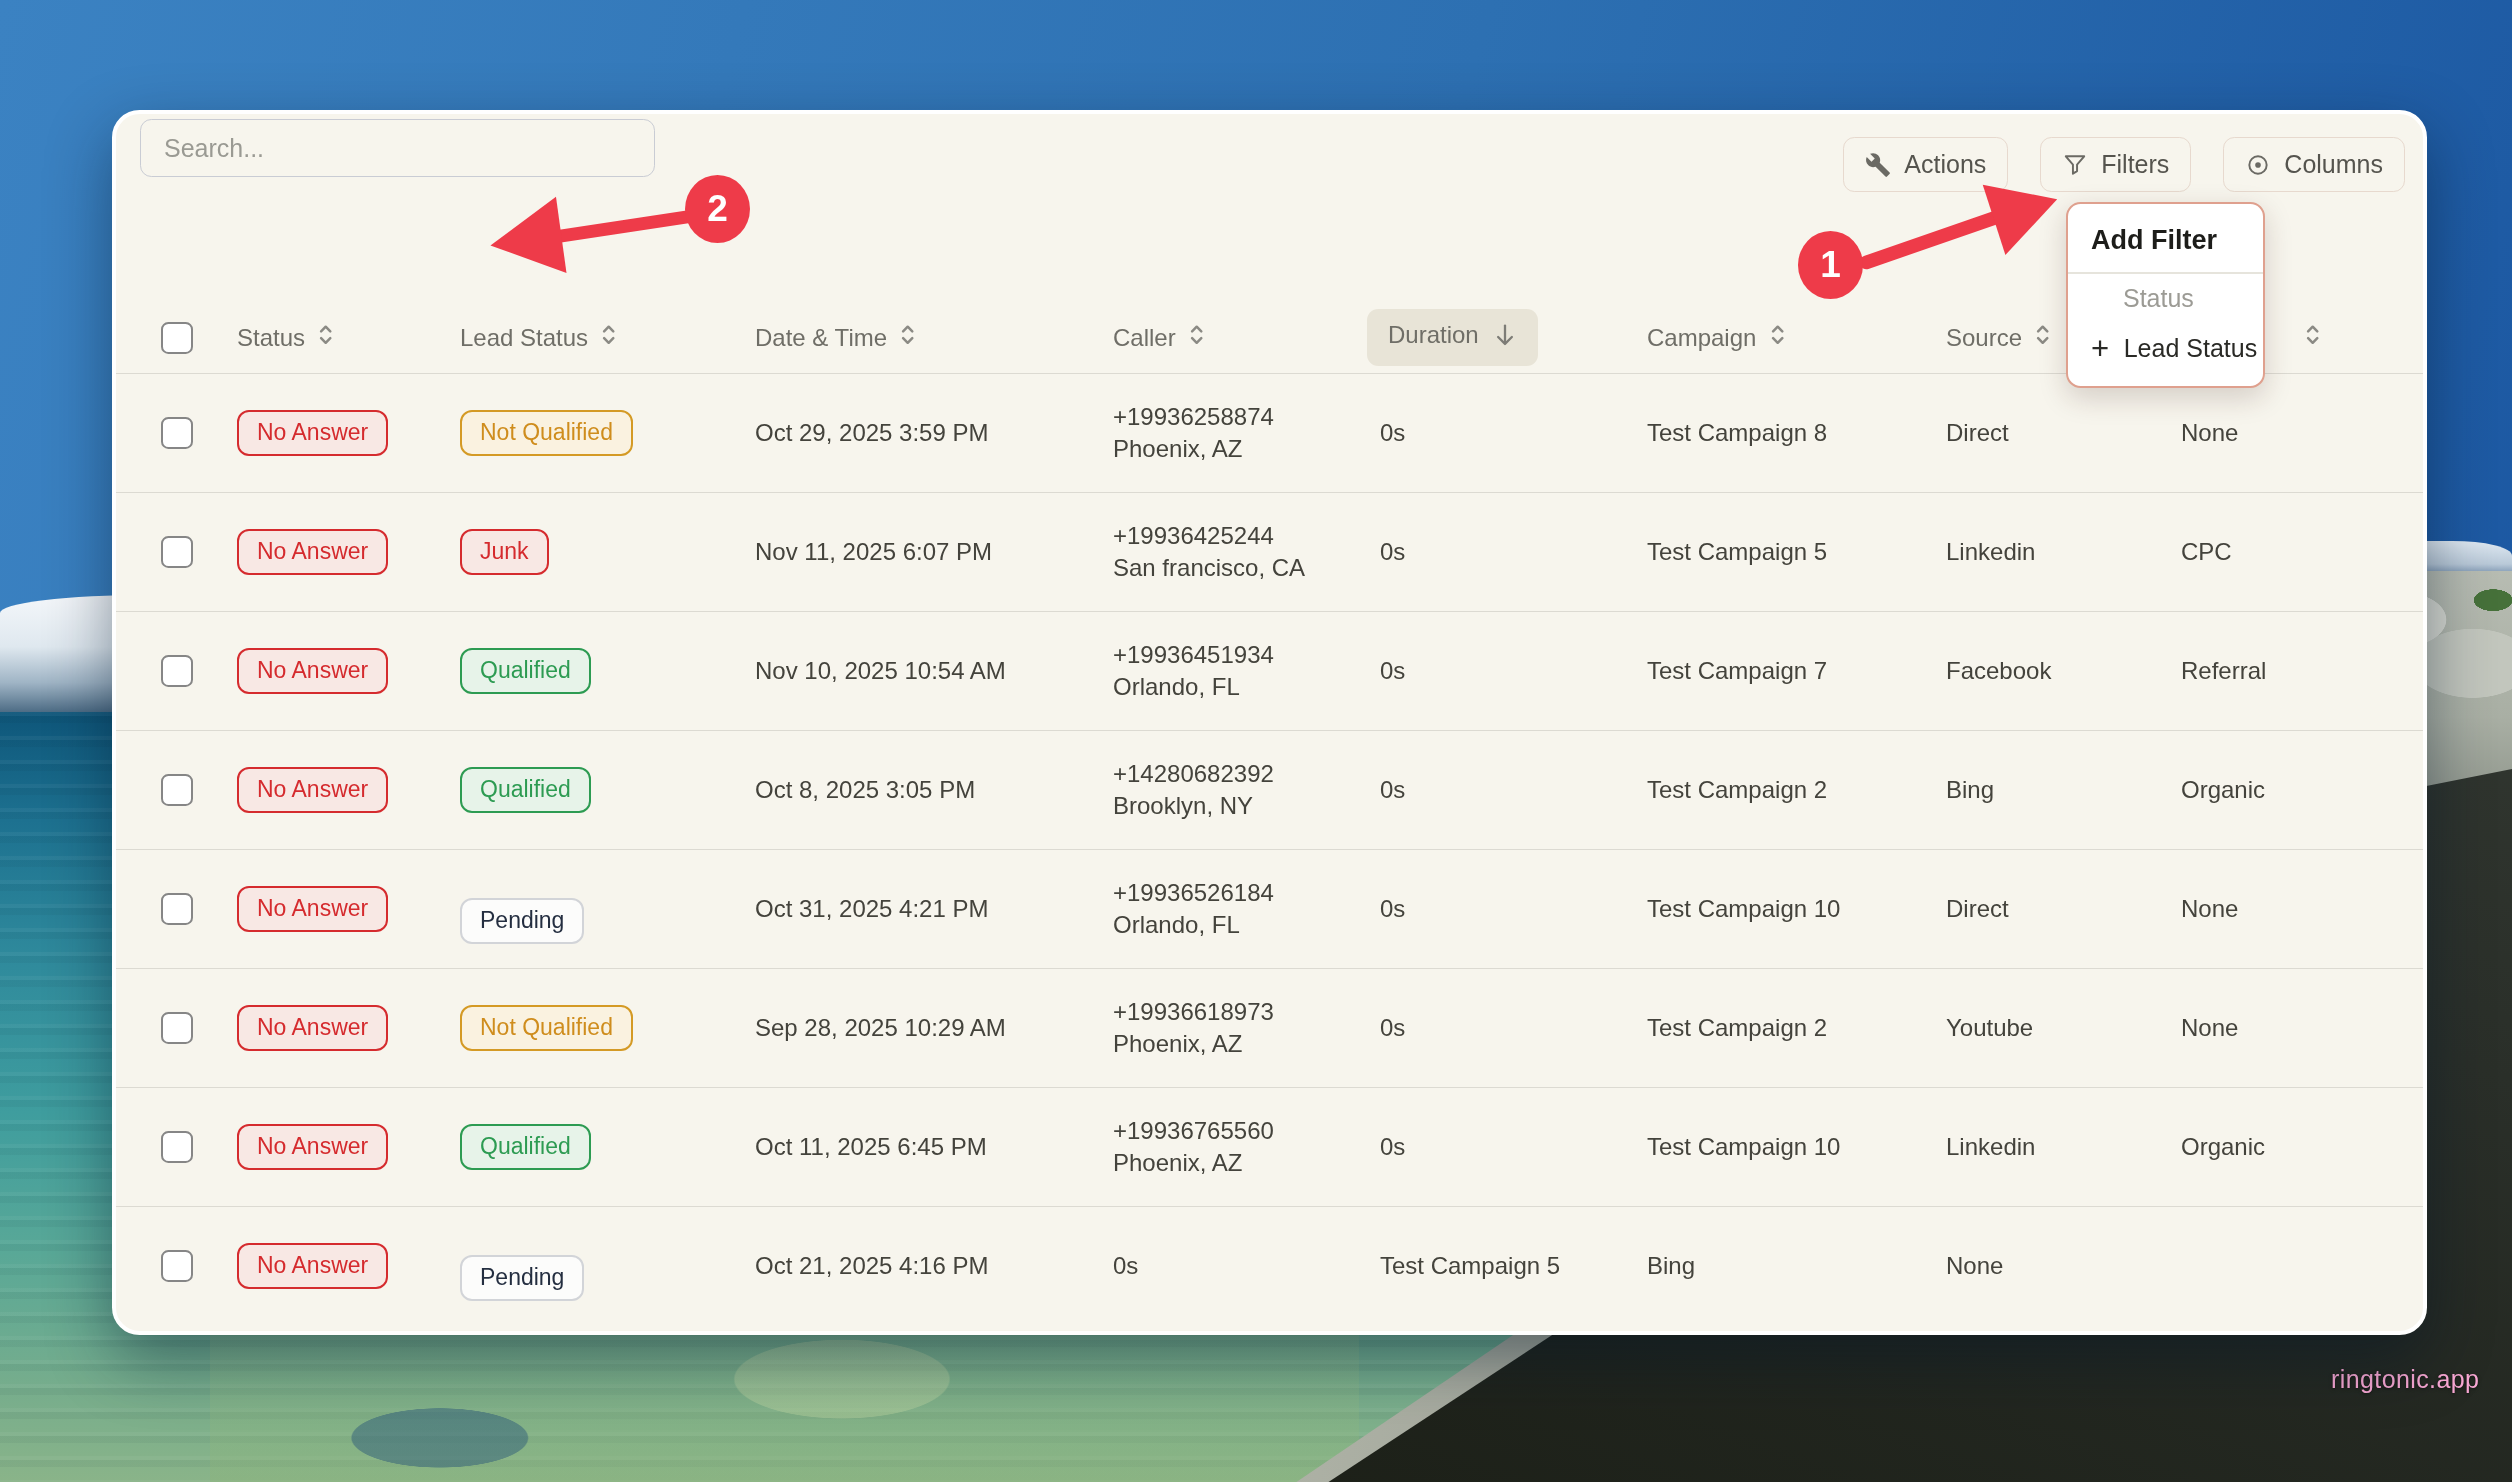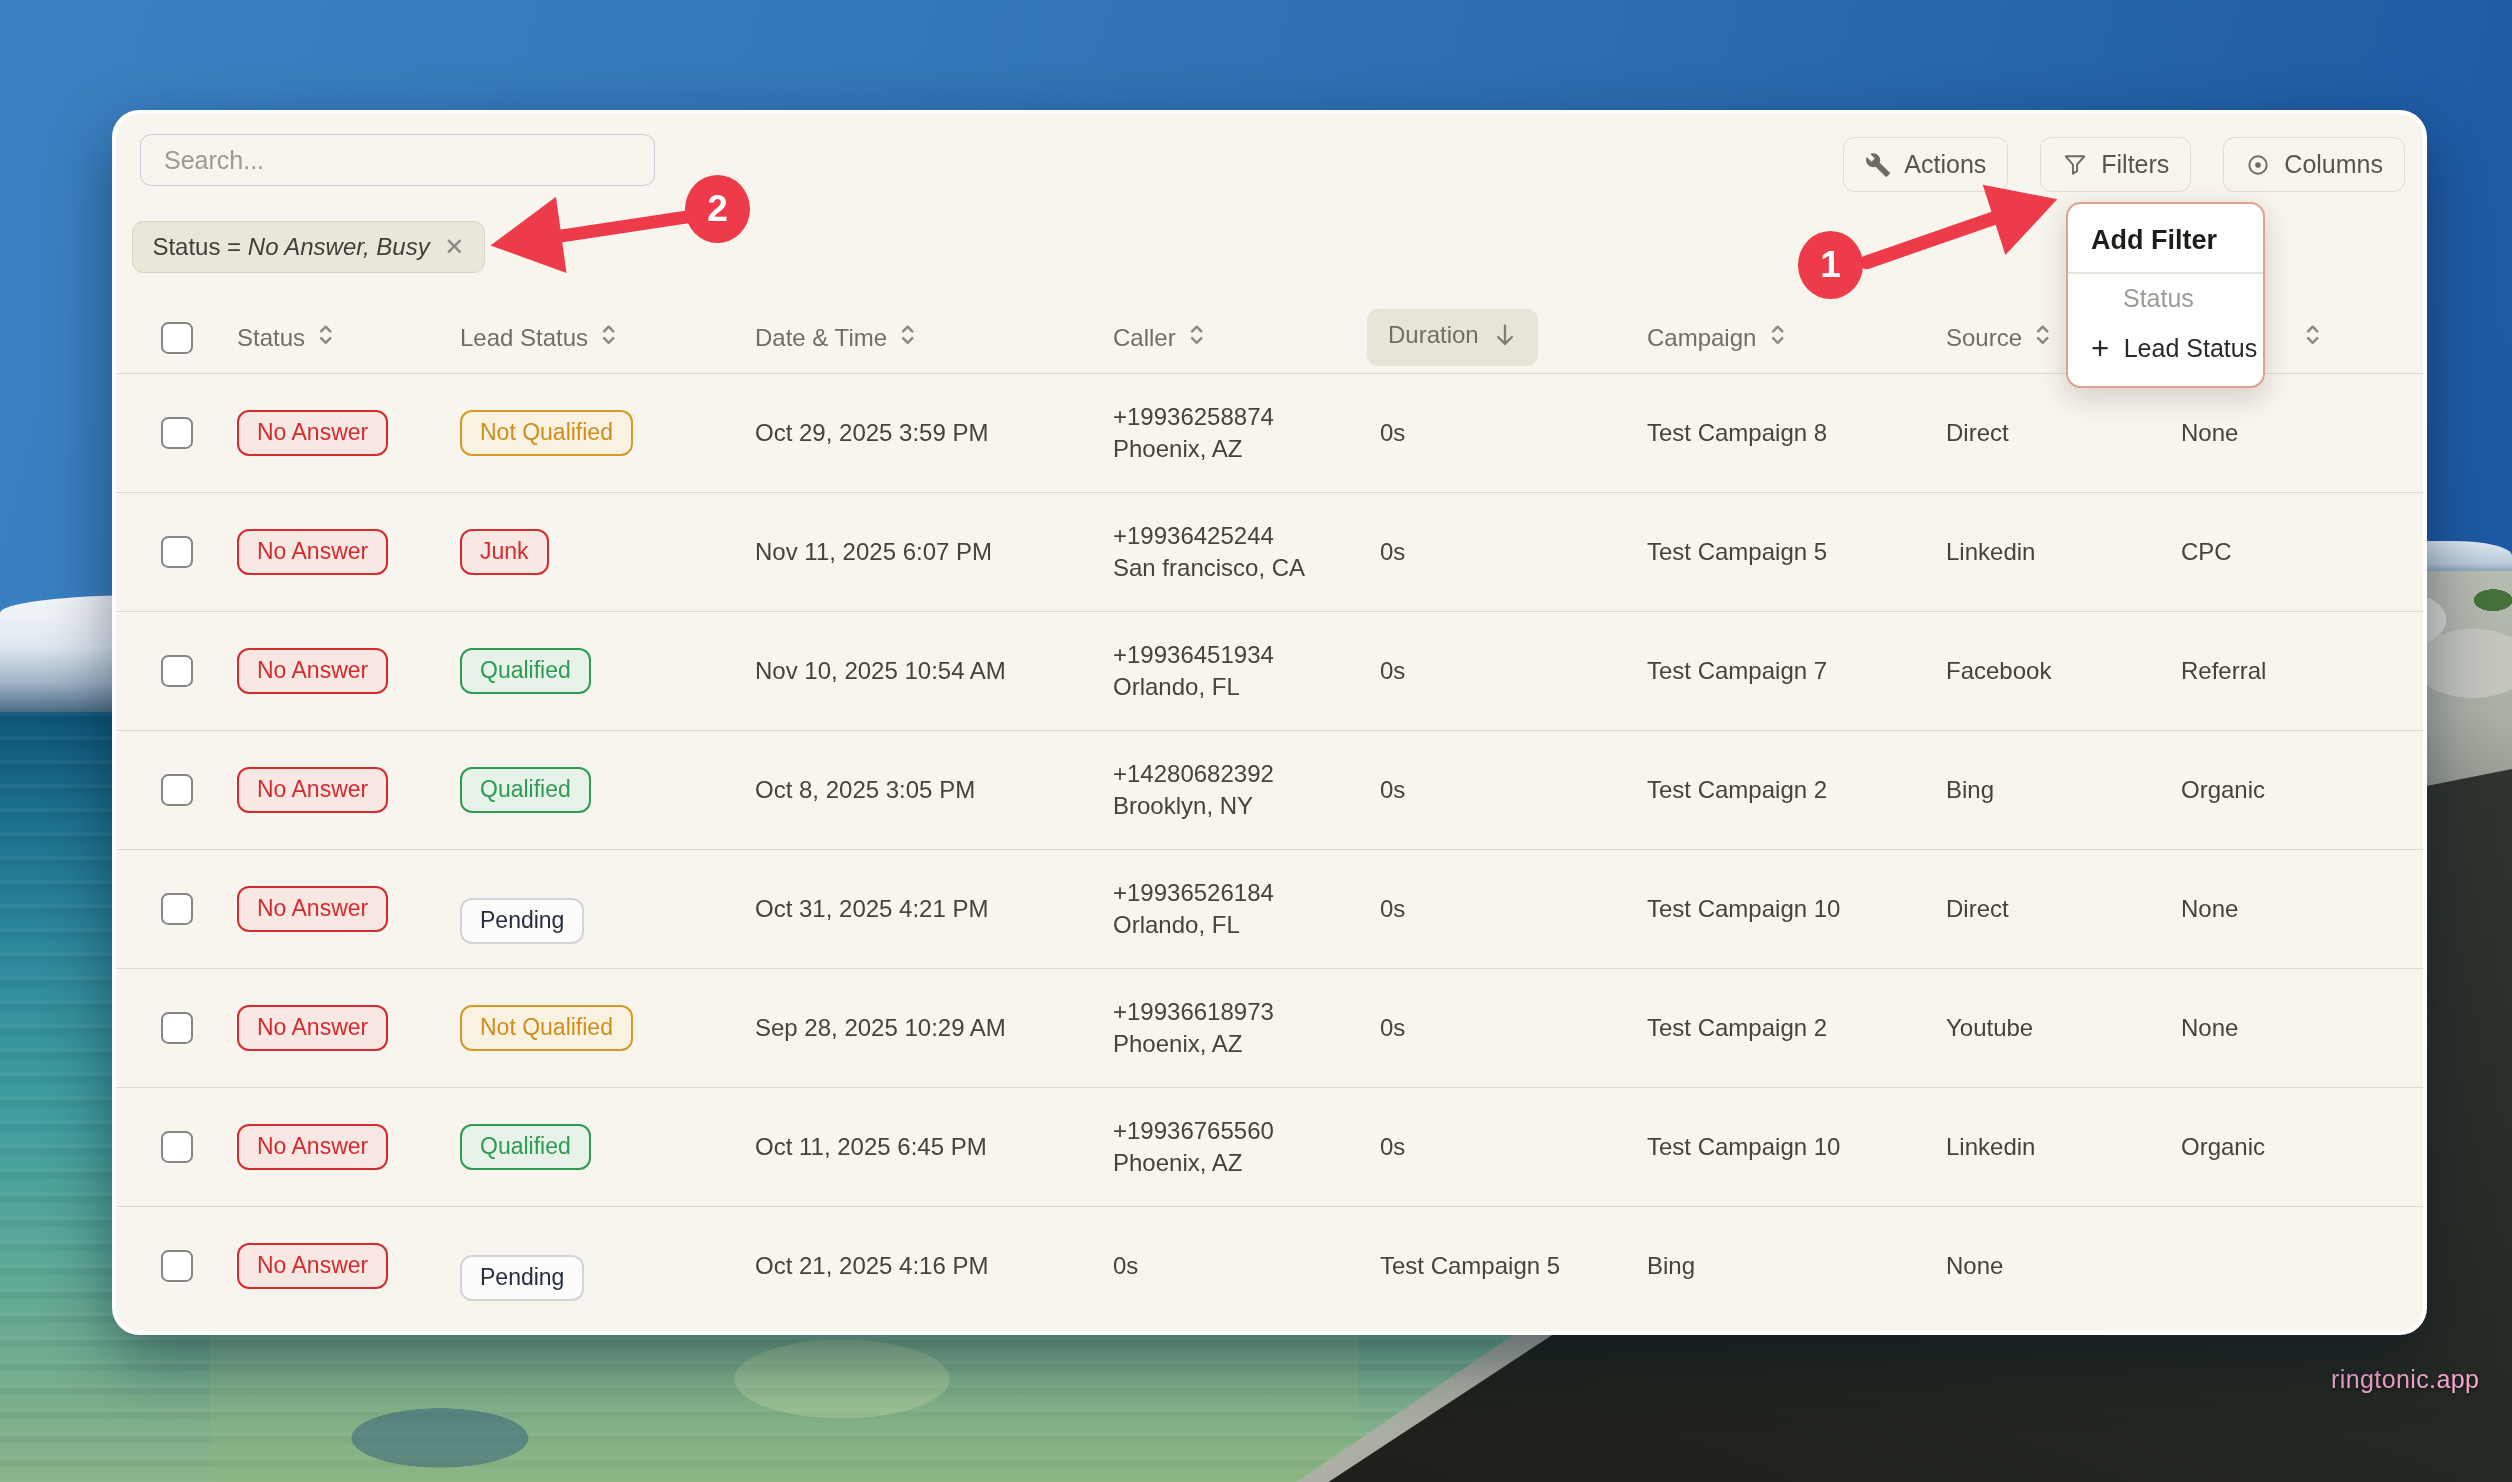--- a/index.html
+++ b/index.html
@@ -40,21 +40,21 @@
       linear-gradient(180deg,rgba(150,190,140,.25),rgba(140,180,120,.35));}
 
   .watermark{position:absolute;left:2331px;top:1365px;font-size:25px;color:#f9a8d4;
     letter-spacing:0.4px;text-shadow:0 0.8px 3.2px rgba(0,0,0,.5);}
 
   
   .card{position:absolute;left:112px;top:110px;width:2315px;height:1225px;
     background:#f7f5ed;border:4.9px solid #ffffff;border-radius:27.5px;box-sizing:border-box;
     box-shadow:0 24px 65px rgba(0,20,40,.45);}
 
-  .search{position:absolute;left:24px;top:20px;width:515px;height:52px;box-sizing:border-box;
+  .search{position:absolute;left:24px;top:5px;width:515px;height:58px;box-sizing:border-box;
     border:1.6px solid #c9ccd4;border-radius:11.3px;background:#f7f5ed;padding:0 23px;
     font-size:25px;color:#4a4944;outline:none;font-family:"Liberation Sans",sans-serif;}
   .search::placeholder{color:#9a9a93;}
 
   .toolbar-btns{position:absolute;right:18px;top:23px;display:flex;gap:32px;}
   .tbtn{display:flex;align-items:center;gap:13px;height:55px;padding:0 21px;
     border:1.6px solid #e7d9ce;border-radius:11.3px;background:#f7f5ed;color:#55544e;
     font-size:25px;cursor:pointer;}
   .tbtn svg{display:block;}
 
@@ -151,28 +151,20 @@
         <span>
           <svg width="26" height="26" viewBox="0 0 24 24" fill="none" stroke="#6b6a64" stroke-width="1.8">
               <circle cx="12" cy="12" r="8"></circle>
               <circle cx="12" cy="12" r="2.6" fill="#6b6a64" stroke="none"></circle>
             </svg>
         </span>
         <span>Columns</span>
       </button>
     </div>
 
-    <div class="chip">
-      <span>
-        <span>Status</span>
-        <span> = </span>
-        <span class="val">No Answer, Busy</span>
-      </span>
-      <span class="x">✕</span>
-    </div>
 
     <div class="table">
       <div class="thead">
         <div class="cell c-check">
             <span class="checkbox"></span>
           </div>
         <div class="cell">
             <span class="hlabel">
           <span>Status</span>
               <span class="sorticon"><svg width="19.4" height="27.5" viewBox="0 0 16 24" fill="none" stroke="#8b8a84" stroke-width="2.2" stroke-linecap="round" stroke-linejoin="round">

